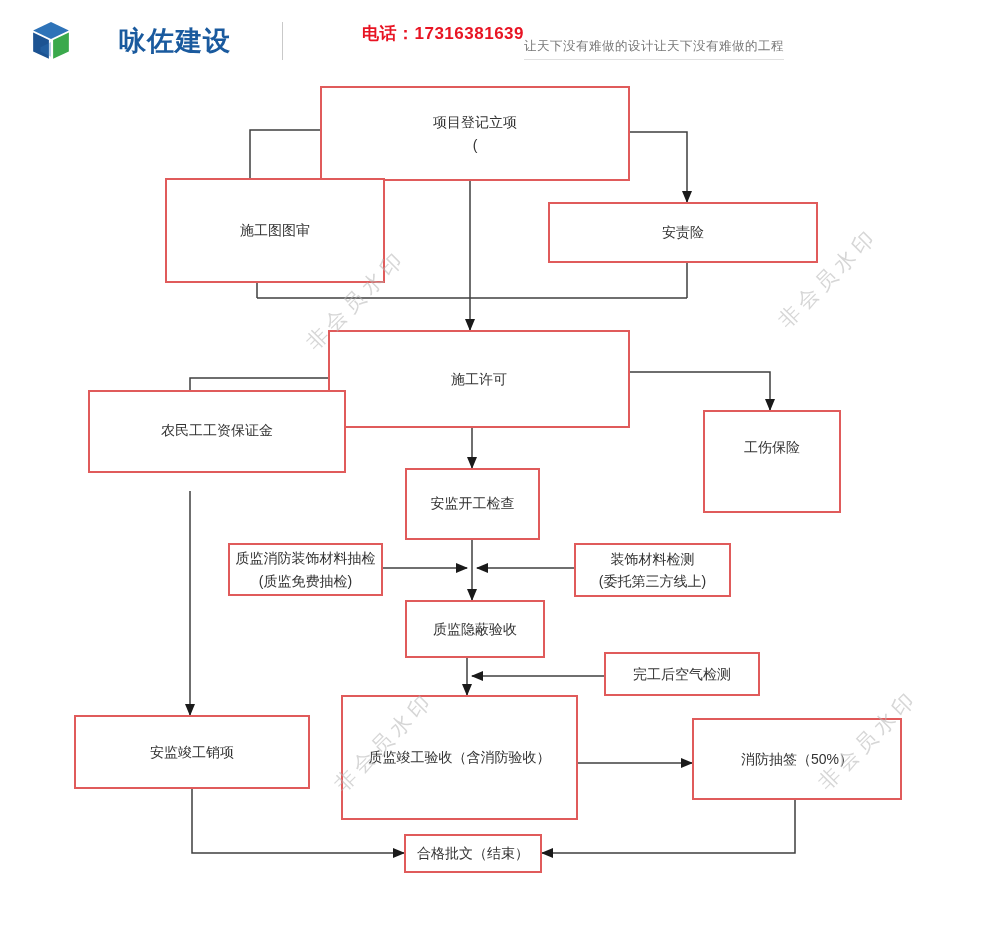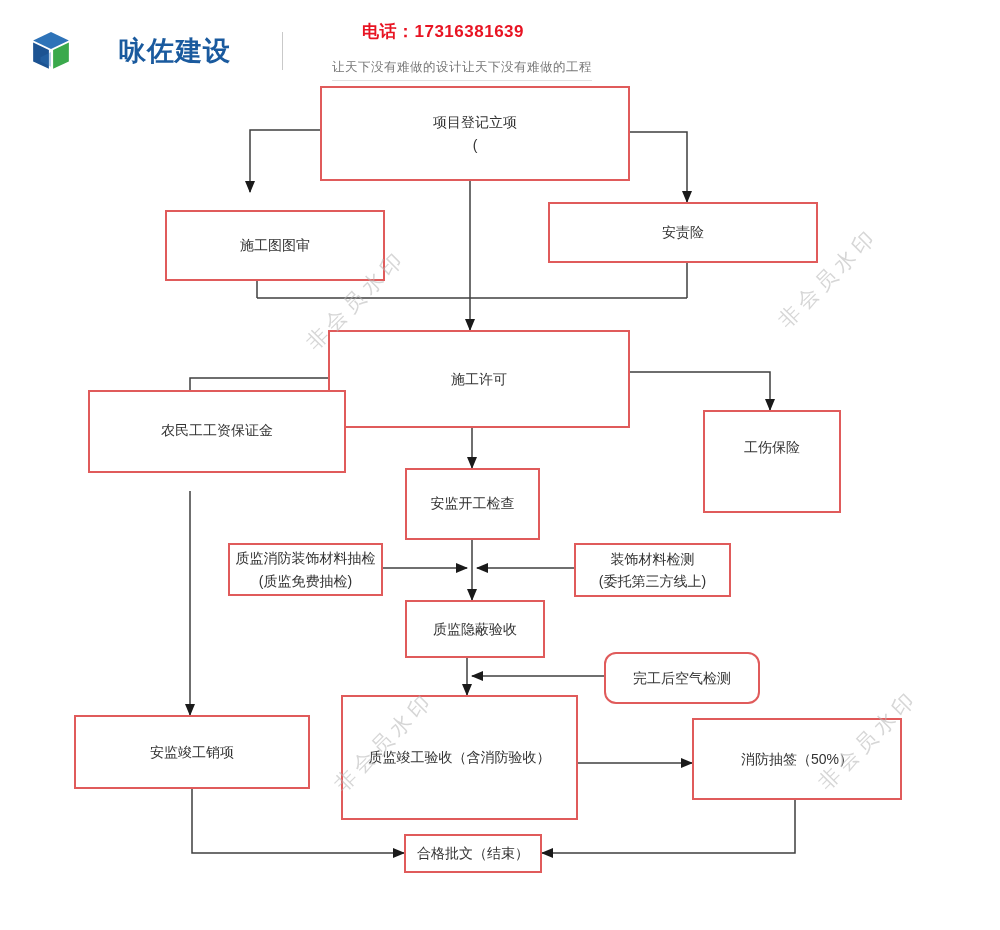--- a/index.html
+++ b/index.html
@@ -3,21 +3,21 @@
 <meta charset="utf-8">
 <style>
   html,body{margin:0;padding:0;background:#fff;}
   .stage{position:relative;width:1000px;height:930px;background:#fff;overflow:hidden;
          font-family:"Liberation Sans","DejaVu Sans",sans-serif;}
   
   .header{position:absolute;left:30px;top:20px;display:flex;align-items:center;gap:39px;}
   .logo-icon{display:block;}
   .brand{font-size:27px;font-weight:bold;margin-left:8px;letter-spacing:1px;}
   .vline{width:1px;height:38px;background:#c9c9c9;margin:0 10px 0 12px;}
-  .head-right{display:flex;flex-direction:column;}
+  .head-right{display:flex;flex-direction:row;}
   .phone{font-size:17px;font-weight:bold;padding-left:30px;letter-spacing:.5px;}
   .tagline{font-size:12.5px;color:#777;margin-top:16px;padding-bottom:4px;
            border-bottom:1px solid #e0e0e0;letter-spacing:.5px;}
   
   .canvas{position:absolute;inset:0;}
   .connectors{position:absolute;left:0;top:0;}
   .edge{fill:none;stroke:#3f3f3f;stroke-width:1.5;}
   .node{position:absolute;box-sizing:border-box;border:2px solid #e05b5b;background:#fff;
         display:flex;align-items:center;justify-content:center;text-align:center;
         font-size:14px;color:#333;line-height:1.6;white-space:pre-line;}
@@ -67,32 +67,32 @@
         <polyline points="383,568 467,568" class="edge" stroke="#3f3f3f" marker-end="url(#arrowhead)"></polyline>
         <polyline points="574,568 477,568" class="edge" stroke="#3f3f3f" marker-end="url(#arrowhead)"></polyline>
         <polyline points="467,658 467,695" class="edge" stroke="#3f3f3f" marker-end="url(#arrowhead)"></polyline>
         <polyline points="604,676 472,676" class="edge" stroke="#3f3f3f" marker-end="url(#arrowhead)"></polyline>
         <polyline points="578,763 692,763" class="edge" stroke="#3f3f3f" marker-end="url(#arrowhead)"></polyline>
         <polyline points="192,789 192,853 404,853" class="edge" stroke="#3f3f3f" marker-end="url(#arrowhead)"></polyline>
         <polyline points="795,800 795,853 542,853" class="edge" stroke="#3f3f3f" marker-end="url(#arrowhead)"></polyline>
       </svg>
   <div class="node" style="left: 320px; top: 86px; width: 310px; height: 95px; border-color: rgb(224, 91, 91);">项目登记立项
 (</div>
-      <div class="node" style="left: 165px; top: 210px; width: 220px; height: 71px; border-color: rgb(224, 91, 91);">施工图图审</div>
+      <div class="node" style="left: 165px; top: 178px; width: 220px; height: 105px; border-color: rgb(224, 91, 91);">施工图图审</div>
       <div class="node" style="left: 548px; top: 202px; width: 270px; height: 61px; border-color: rgb(224, 91, 91);">安责险</div>
       <div class="node" style="left: 328px; top: 330px; width: 302px; height: 98px; border-color: rgb(224, 91, 91);">施工许可</div>
       <div class="node" style="left: 88px; top: 390px; width: 258px; height: 83px; border-color: rgb(224, 91, 91); font-family: Liberation Serif, serif;">农民工工资保证金</div>
       <div class="node align-top" style="left: 703px; top: 410px; width: 138px; height: 103px; border-color: rgb(224, 91, 91);">工伤保险</div>
       <div class="node" style="left: 405px; top: 468px; width: 135px; height: 72px; border-color: rgb(224, 91, 91); font-family: Liberation Mono, monospace;">安监开工检查</div>
       <div class="node" style="left: 228px; top: 543px; width: 155px; height: 53px; border-color: rgb(224, 91, 91);">质监消防装饰材料抽检
 (质监免费抽检)</div>
       <div class="node" style="left: 574px; top: 543px; width: 157px; height: 54px; border-color: rgb(224, 91, 91);">装饰材料检测
 (委托第三方线上)</div>
       <div class="node" style="left: 405px; top: 600px; width: 140px; height: 58px; border-color: rgb(224, 91, 91);">质监隐蔽验收</div>
-      <div class="node" style="left: 604px; top: 652px; width: 156px; height: 52px; border-color: rgb(224, 91, 91); border-radius: 12px;">完工后空气检测</div>
+      <div class="node" style="left: 604px; top: 652px; width: 156px; height: 44px; border-color: rgb(224, 91, 91);">完工后空气检测</div>
       <div class="node" style="left: 74px; top: 715px; width: 236px; height: 74px; border-color: rgb(224, 91, 91);">安监竣工销项</div>
       <div class="node" style="left: 341px; top: 695px; width: 237px; height: 125px; border-color: rgb(224, 91, 91);">质监竣工验收（含消防验收）</div>
       <div class="node" style="left: 692px; top: 718px; width: 210px; height: 82px; border-color: rgb(224, 91, 91);">消防抽签（50%）</div>
       <div class="node" style="left: 404px; top: 834px; width: 138px; height: 39px; border-color: rgb(224, 91, 91);">合格批文（结束）</div>
       <div class="watermark" style="left: 356px; top: 300px;">非会员水印</div>
       <div class="watermark" style="left: 828px; top: 278px;">非会员水印</div>
       <div class="watermark" style="left: 384px; top: 742px;">非会员水印</div>
       <div class="watermark" style="left: 868px; top: 740px;">非会员水印</div>
     </div>
 

